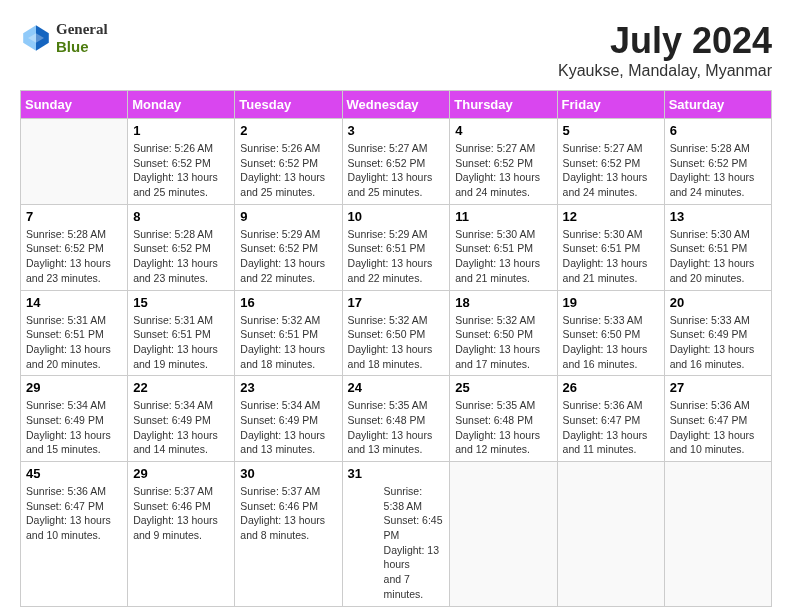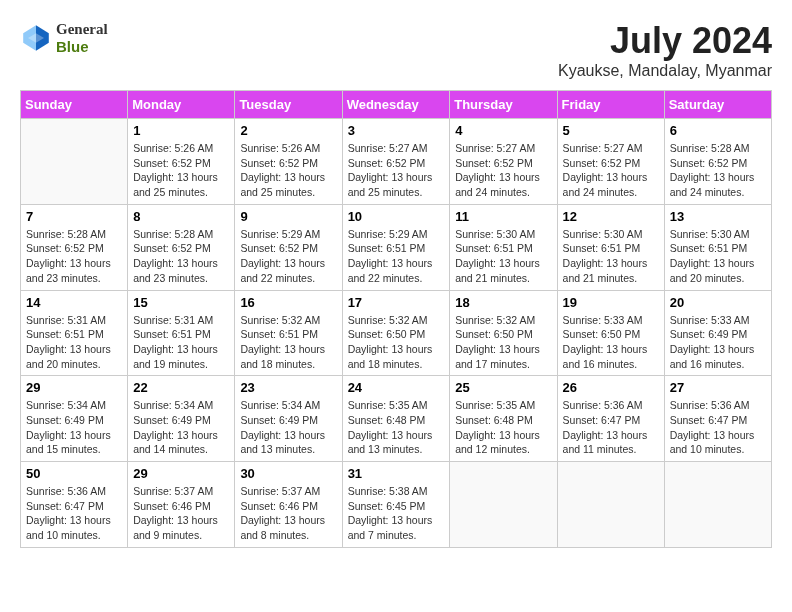--- a/index.html
+++ b/index.html
@@ -306,21 +306,21 @@
         <td>
           <div class="day-number">27</div>
           <div class="day-info" style="white-space: pre-line;">Sunrise: 5:36 AM
 Sunset: 6:47 PM
 Daylight: 13 hours
 and 10 minutes.</div>
         </td>
       </tr>
       <tr>
         <td>
-          <div class="day-number">50</div>
+          <div class="day-number">45</div>
           <div class="day-info" style="white-space: pre-line;">Sunrise: 5:36 AM
 Sunset: 6:47 PM
 Daylight: 13 hours
 and 10 minutes.</div>
         </td>
         <td>
           <div class="day-number">29</div>
           <div class="day-info" style="white-space: pre-line;">Sunrise: 5:37 AM
 Sunset: 6:46 PM
 Daylight: 13 hours
@@ -328,21 +328,21 @@
         </td>
         <td>
           <div class="day-number">30</div>
           <div class="day-info" style="white-space: pre-line;">Sunrise: 5:37 AM
 Sunset: 6:46 PM
 Daylight: 13 hours
 and 8 minutes.</div>
         </td>
         <td>
           <div class="day-number">31</div>
-          <div class="day-info" style="white-space: pre-line;">Sunrise: 5:38 AM
+          <div class="day-info" style="white-space: pre-line; margin-left: 36px;">Sunrise: 5:38 AM
 Sunset: 6:45 PM
 Daylight: 13 hours
 and 7 minutes.</div>
         </td>
         <td class="empty-cell"></td>
         <td class="empty-cell"></td>
         <td class="empty-cell"></td>
       </tr>
     </tbody>
 </table>

